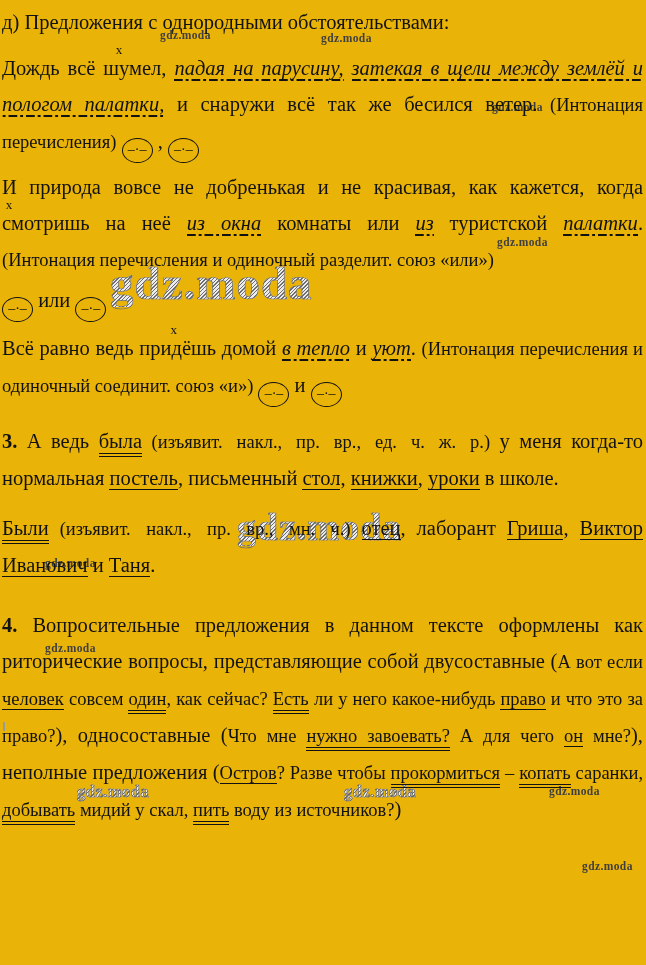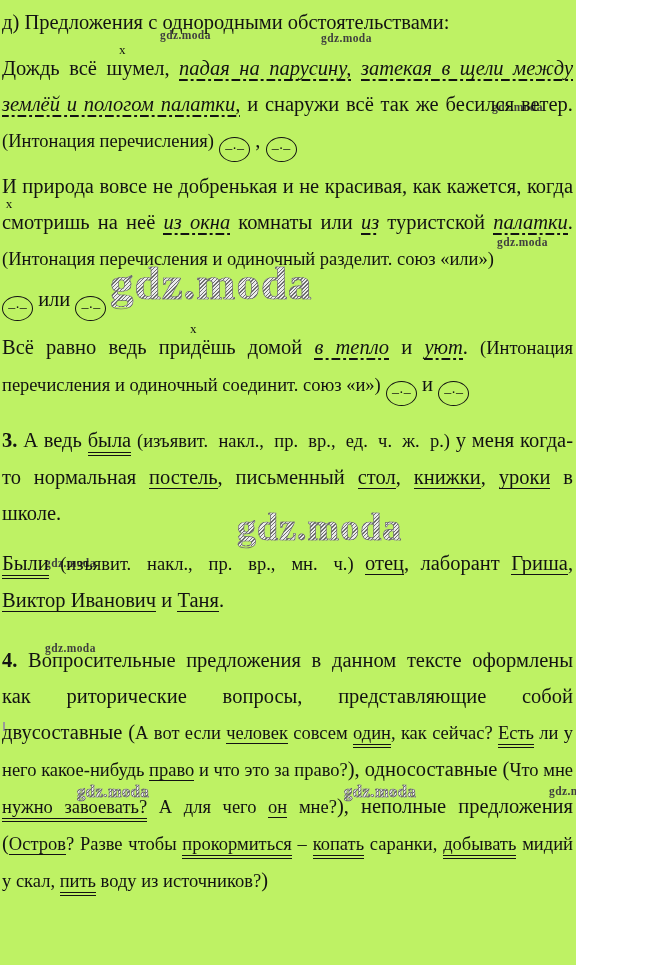--- a/index.html
+++ b/index.html
@@ -1,16 +1,16 @@
 <!DOCTYPE html>
 <html><head>
 <meta charset="utf-8">
 <style>
   html,body{margin:0;padding:0;background:#fff;}
-  .doc{position:relative;width:576px;height:965px;background:#bef264;overflow:hidden;
+  .doc{position:relative;width:646px;height:965px;background:#eab308;overflow:hidden;
        font-family:"Liberation Serif","DejaVu Serif",serif;color:#121212;}
   .text-layer{position:relative;padding:4px 3px 0 2px;z-index:2;}
   p.para{margin:0;font-size:20.5px;line-height:36px;text-align:justify;}
   .it{}
   .sm{font-size:18.5px;}
   .ws{word-spacing:5px;}
   .bd{font-weight:bold;}
   .u1{border-bottom:1.5px solid #121212;}
   .u2{border-bottom:4.5px double #121212;padding-bottom:0.5px;}
   .ud{background-image:repeating-linear-gradient(to right,#121212 0,#121212 9px,rgba(0,0,0,0) 9px,rgba(0,0,0,0) 12px,#121212 12px,#121212 14.5px,rgba(0,0,0,0) 14.5px,rgba(0,0,0,0) 17.5px);

